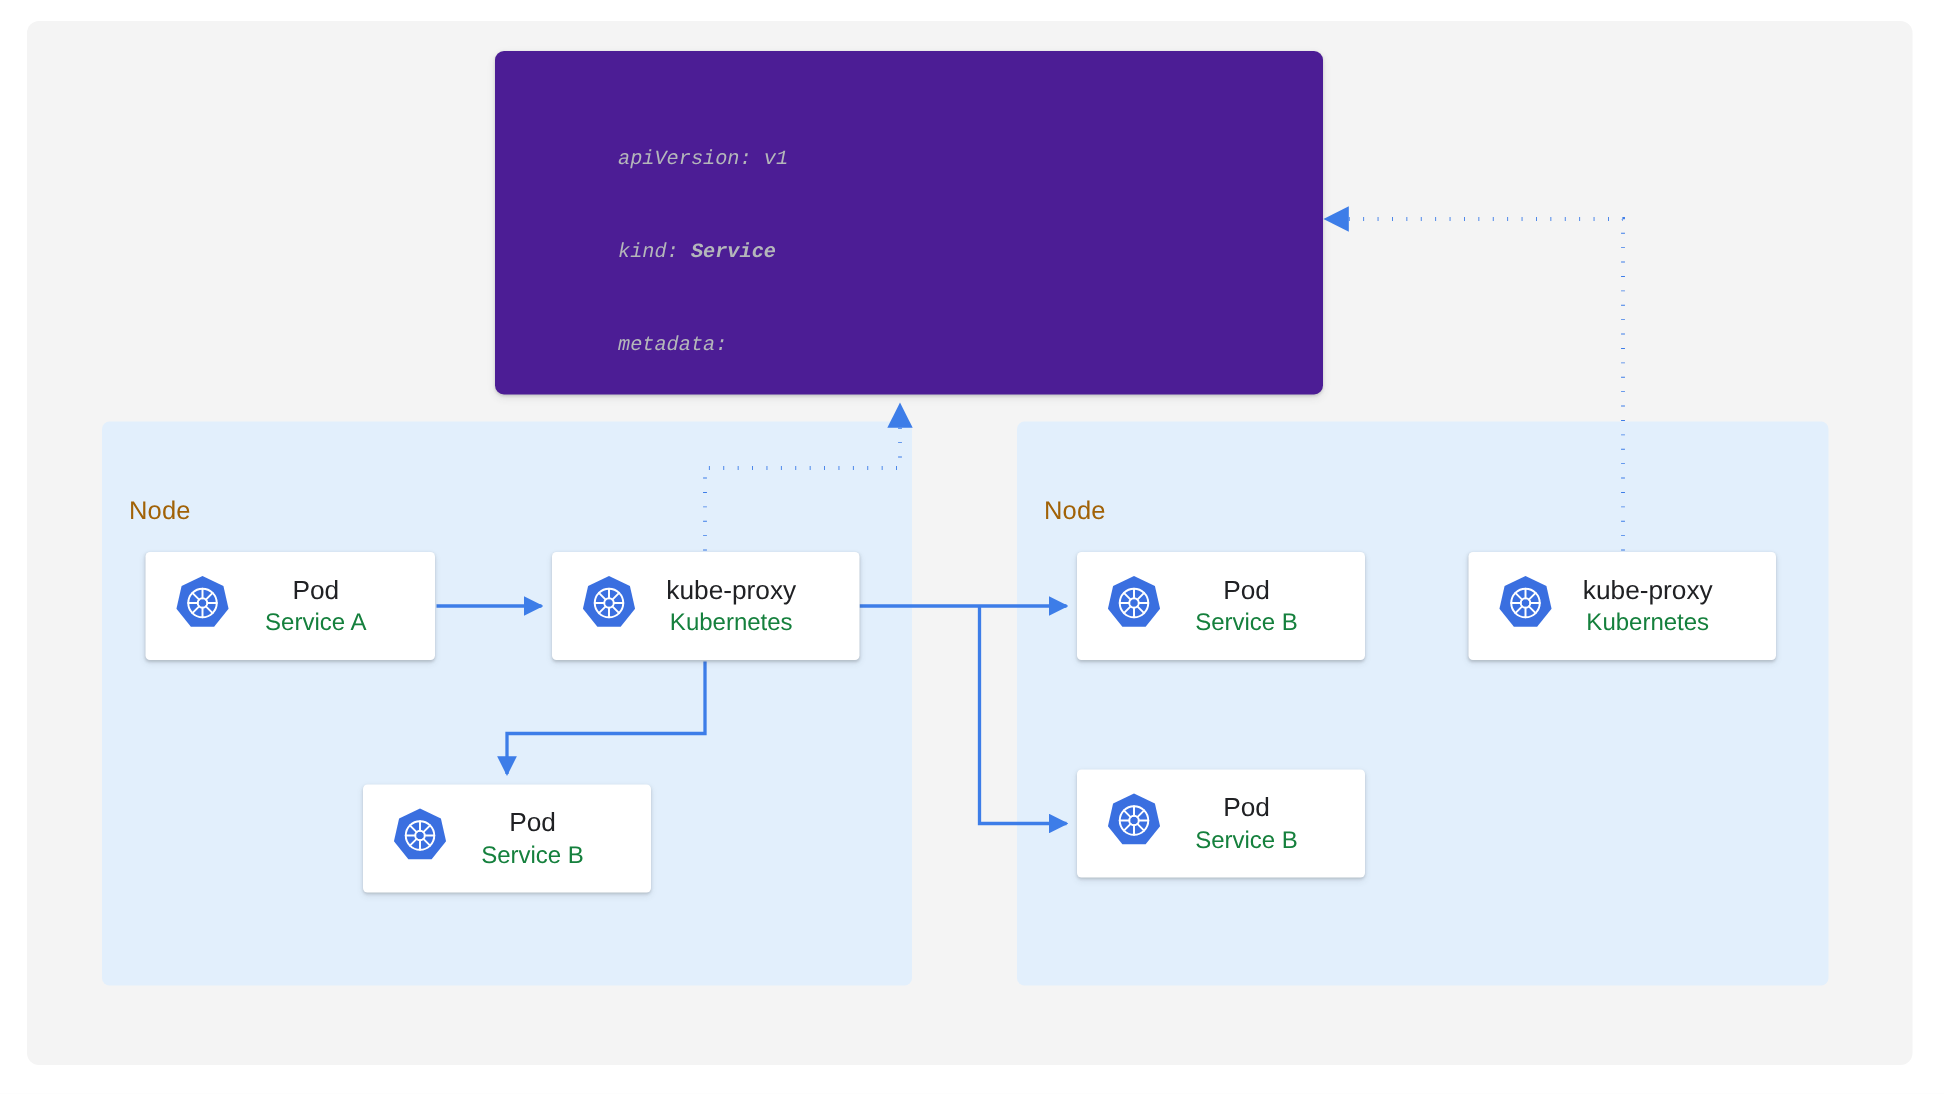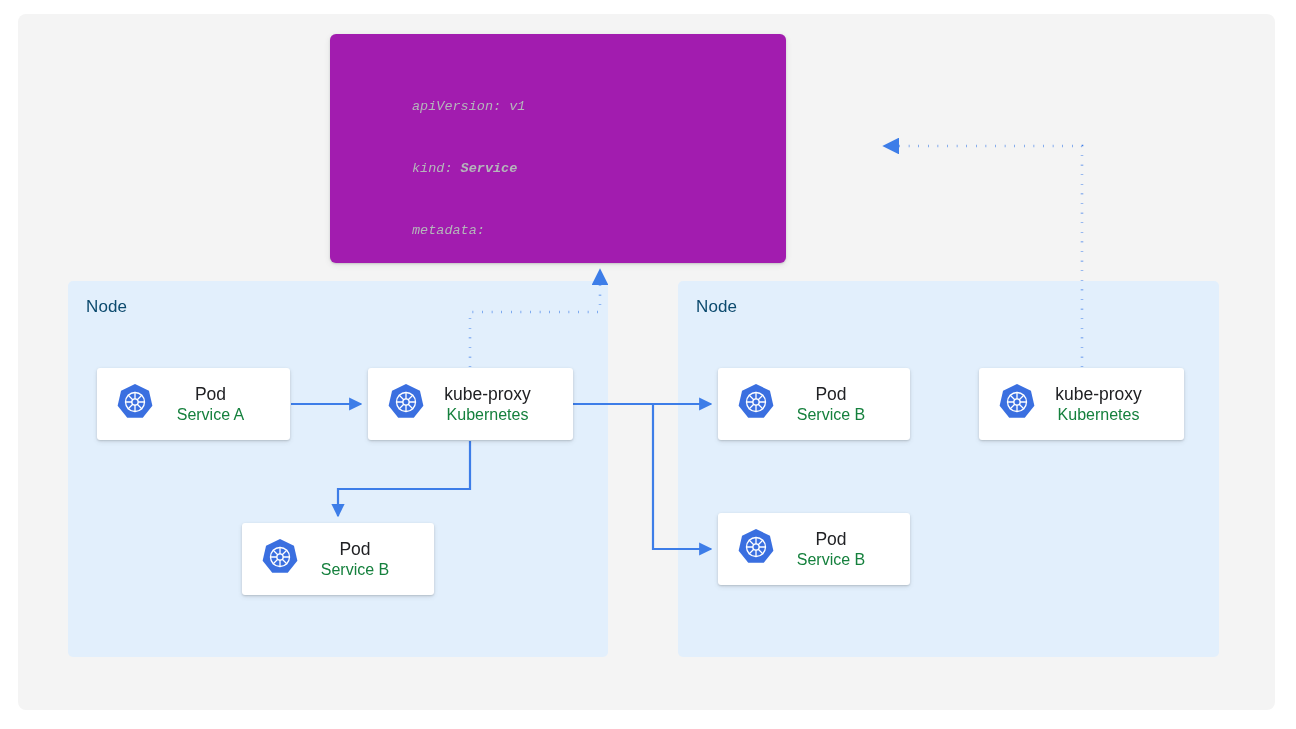--- a/index.html
+++ b/index.html
@@ -28,24 +28,25 @@
   }
   
   .node-box {
     position: absolute;
     background: #e2effc;
     border-radius: 5px;
   }
   .node-label {
     position: absolute;
     font-size: 17px;
-    color: #0c4a6e;
+    color: #a16207;
     font-family: "Liberation Sans", sans-serif;
     letter-spacing: 0.1px;
     white-space: nowrap;
+    margin-top: 34px;
   }
   
   .card {
     position: absolute;
     background: #ffffff;
     border-radius: 3px;
     box-shadow: 0 1px 2px rgba(60,64,67,0.22), 0 2px 5px rgba(60,64,67,0.10);
     display: flex;
     align-items: center;
     box-sizing: border-box;
@@ -69,23 +70,23 @@
   .card .card-sub {
     font-size: 16px;
     color: #15803d;
     white-space: nowrap;
   }
   
   .yaml-panel {
     position: absolute;
     left: 330px;
     top: 34px;
-    width: 456px;
+    width: 552px;
     height: 229px;
-    background: #a21caf;
+    background: #4c1d95;
     border-radius: 6px;
     box-shadow: 0 1px 2px rgba(60,64,67,0.20), 0 2px 6px rgba(60,64,67,0.10);
     overflow: hidden;
   }
   .yaml-code {
     position: absolute;
     left: 82px;
     top: 21px;
     font-family: "Liberation Mono", monospace;
     font-style: italic;

